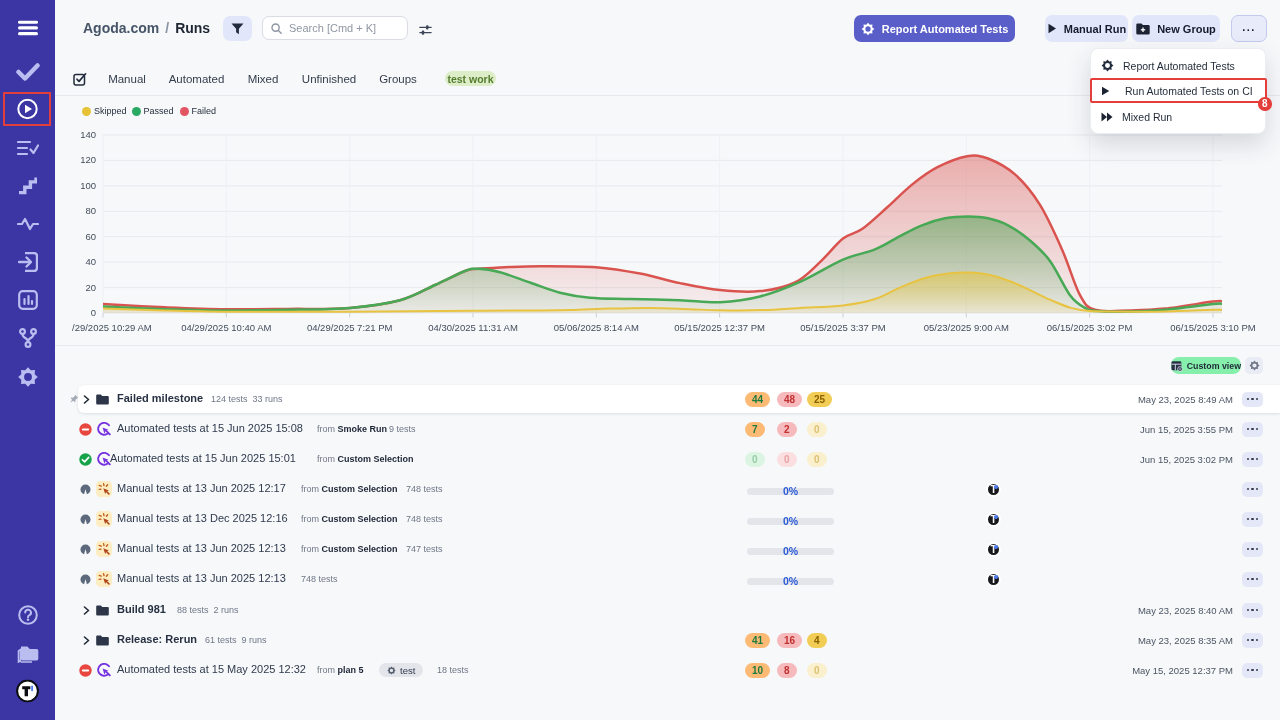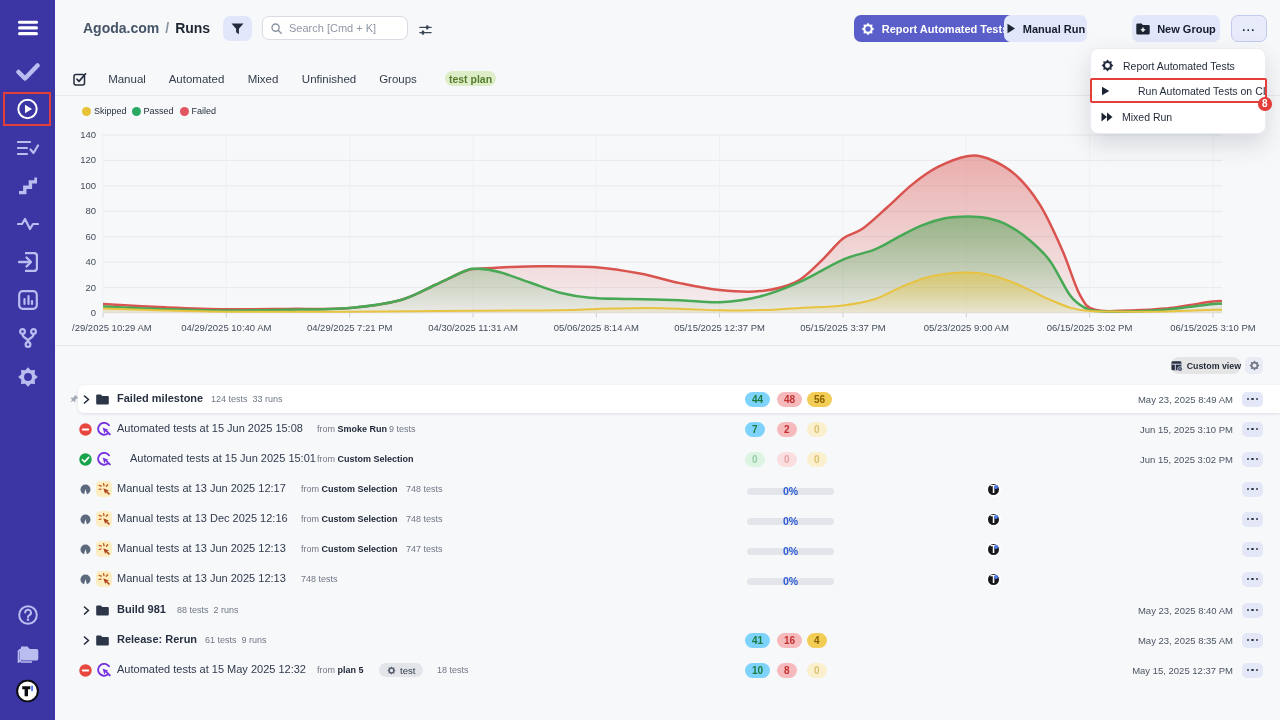--- a/index.html
+++ b/index.html
@@ -13,38 +13,38 @@
 .crumb{position:absolute;left:83px;top:20px;font-size:14px;font-weight:bold;color:#475569}
 .crumb .sep{color:#8a93a3;font-weight:bold;padding:0 6px}
 .crumb .cur{color:#1e2633}
 .filterbtn{position:absolute;left:223px;top:16px;width:29px;height:25px;background:#e2e6fb;border-radius:7px;display:flex;align-items:center;justify-content:center}
 .search{position:absolute;left:262px;top:16px;width:146px;height:24px;background:#fff;border:1px solid #d9dce3;border-radius:7px;display:flex;align-items:center;padding-left:8px;color:#8f97a3;font-size:11px}
 .search svg{margin-right:7px}
 .slid{position:absolute;left:419px;top:22px}
 .btn{position:absolute;top:15px;height:27px;border-radius:7px;display:flex;align-items:center;justify-content:center;font-size:11px;font-weight:bold;color:#141c2b;background:#e2e6fb;white-space:nowrap}
 .btn svg{margin-right:7px}
 #btn-report{left:854px;width:161px;background:#5a5ec8;color:#fff}
-#btn-manual{left:1004px;width:83px}
+#btn-manual{left:1045px;width:83px}
 #btn-group{left:1132px;width:88px}
 #btn-dots{left:1231px;width:36px;background:#e8ebfa;border:1px solid #c3c9ef}
 
 .tabrow{position:absolute;left:55px;top:63px;width:1225px;height:33px;border-bottom:1px solid #e7e9ee}
 .tab{position:absolute;top:73px;font-size:11.5px;color:#333d4b;white-space:nowrap}
 .pill-testwork{position:absolute;left:445px;top:71px;width:51px;height:15px;background:#dcedc8;border-radius:8px;color:#567d2e;font-size:10.5px;font-weight:bold;display:flex;align-items:center;justify-content:center}
 
 .legend{position:absolute;left:82px;top:106px;display:flex;align-items:center;font-size:9px;color:#1f2937}
 .dot{width:9px;height:9px;border-radius:50%;margin-right:3px}
 
 .divider{position:absolute;left:55px;top:345px;width:1225px;height:1px;background:#e7e9ee}
 
-.cvbtn{position:absolute;left:1171px;top:357px;width:70px;height:17px;background:#e5e5e5;border-radius:8px;display:flex;align-items:center;justify-content:center;font-size:8.8px;font-weight:bold;color:#1f2937;white-space:nowrap}
+.cvbtn{position:absolute;left:1171px;top:357px;width:70px;height:17px;background:#86efac;border-radius:8px;display:flex;align-items:center;justify-content:center;font-size:8.8px;font-weight:bold;color:#1f2937;white-space:nowrap}
 .gearbtn{position:absolute;left:1245px;top:357px;width:18px;height:17px;background:#e9ebf5;border-radius:5px;display:flex;align-items:center;justify-content:center}
 .row1{position:absolute;left:78px;top:385px;width:1202px;height:28px;background:#fff;border-radius:6px 0 0 6px;box-shadow:0 1px 3px rgba(30,41,59,0.12)}
 .badge{position:absolute;height:15px;min-width:13px;border-radius:8px;font-size:10px;font-weight:bold;display:flex;align-items:center;justify-content:center;padding:0 7px}
-.b-green{background:#7dd3fc;color:#1b7a3d}
+.b-green{background:#fdba74;color:#1b7a3d}
 .b-red{background:#f6b9bc;color:#c03130}
 .b-yellow{background:#f2cd56;color:#8a6100}
 .b-green0{background:#dcf5e3;color:#96ccA5}
 .b-red0{background:#fbdfe0;color:#e9a2a4}
 .b-yellow0{background:#faf0cd;color:#dcc172}
 .date{position:absolute;font-size:9.5px;color:#4b5563;text-align:left;right:47px}
 .dots3{position:absolute;left:1242px;width:21px;height:15px;background:#e4e7f8;border-radius:5px;display:flex;align-items:center;justify-content:center}
 .dots3 i{display:block;width:2.5px;height:2.5px;border-radius:50%;background:#343c4c;margin:0 1px}
 .pbar{position:absolute;left:747px;width:87px;height:7px;background:#e3e5ea;border-radius:3.5px}
 .ppct{position:absolute;left:747px;width:87px;text-align:center;font-size:10.5px;font-weight:bold;color:#2b5bd7}
@@ -169,21 +169,21 @@
 <div class="tabrow"></div>
 <div style="position:absolute;left:73px;top:72px"><svg width="14" height="14" viewBox="0 0 14 14">
       <rect x="1" y="2.5" width="10.5" height="10.5" rx="2" fill="none" stroke="#232c3d" stroke-width="1.5"></rect>
       <path d="M4,7.2 L6,9.4 L12.6,1.8" fill="none" stroke="#232c3d" stroke-width="1.7" stroke-linecap="round" stroke-linejoin="round"></path>
     </svg></div>
 <div class="tab" style="left:127px;transform:translateX(-50%)">Manual</div>
 <div class="tab" style="left:196.5px;transform:translateX(-50%)">Automated</div>
 <div class="tab" style="left:263px;transform:translateX(-50%)">Mixed</div>
 <div class="tab" style="left:329px;transform:translateX(-50%)">Unfinished</div>
 <div class="tab" style="left:398px;transform:translateX(-50%)">Groups</div>
-<div class="pill-testwork">test plan</div>
+<div class="pill-testwork">test work</div>
 <div class="legend">
   <span class="dot" style="background:#e6c234"></span>
     <span style="margin-right:5px">Skipped</span>
   <span class="dot" style="background:#2aa963"></span>
     <span style="margin-right:6px">Passed</span>
   <span class="dot" style="background:#e25563"></span>
     <span>Failed</span>
 </div>
 <div class="cvbtn">
     <svg width="13" height="12" viewBox="0 0 13 12">
@@ -211,21 +211,21 @@
 <div style="position:absolute;left:83px;top:394.5px;line-height:0"><svg width="7" height="9" viewBox="0 0 7 9">
       <path d="M1.5,1 L5.5,4.5 L1.5,8" fill="none" stroke="#1f2937" stroke-width="1.6" stroke-linecap="round" stroke-linejoin="round"></path>
     </svg></div>
 <div style="position:absolute;left:96px;top:393.5px;line-height:0"><svg width="13" height="11" viewBox="0 0 13 11">
       <path d="M1.3,0.4 h3.6 l1.3,1.5 h5.5 a1.1,1.1 0 0 1 1.1,1.1 v6.5 a1.1,1.1 0 0 1 -1.1,1.1 h-10.4 a1.1,1.1 0 0 1 -1.1,-1.1 v-8 a1.1,1.1 0 0 1 1.1,-1.1 Z" fill="#2c3648"></path>
     </svg></div>
 <div style="position:absolute;left:117px;top:392px;font-size:11px;font-weight:bold;color:#273142">Failed milestone</div>
 <div style="position:absolute;left:211px;top:393.5px;font-size:9px;color:#6f7787">124 tests&nbsp;&nbsp;33 runs</div>
 <div class="badge b-green" style="left:745px;top:391.5px">44</div>
 <div class="badge b-red" style="left:777px;top:391.5px">48</div>
-<div class="badge b-yellow" style="left:807px;top:391.5px">56</div>
+<div class="badge b-yellow" style="left:807px;top:391.5px">25</div>
 <div class="date" style="top:393.5px">May 23, 2025 8:49 AM</div>
 <div class="dots3" style="top:391.5px">
     <i></i>
     <i></i>
     <i></i>
   </div>
 <div style="position:absolute;left:79px;top:422.5px;line-height:0"><svg width="13" height="13" viewBox="0 0 13 13">
       <circle cx="6.5" cy="6.5" r="6.2" fill="#e8473f"></circle>
       <rect x="2.8" y="5.4" width="7.4" height="2.2" rx="1.1" fill="#fff"></rect>
     </svg></div>
@@ -233,36 +233,36 @@
       <path d="M10.8,11.6 a6 6 0 1 1 1.2,-8.3" fill="none" stroke="#7633e0" stroke-width="1.9" stroke-linecap="round"></path>
       <path d="M5.6,5.6 l5.8,2.2 -2.7,1.2 -1.3,2.7 Z" fill="#7633e0"></path>
       <path d="M9.6,9.2 l3.2,3.2" stroke="#7633e0" stroke-width="1.9" stroke-linecap="round"></path>
     </svg></div>
 <div style="position:absolute;left:117px;top:422px;font-size:11px;color:#2f3a4d">Automated tests at 15 Jun 2025 15:08</div>
 <div style="position:absolute;left:317px;top:423.5px;font-size:9px;color:#6f7787">from <b style="color:#1d2535">Smoke Run</b></div>
 <div style="position:absolute;left:389px;top:423.5px;font-size:9px;color:#6f7787">9 tests</div>
 <div class="badge b-green" style="left:745px;top:421.5px">7</div>
 <div class="badge b-red" style="left:777px;top:421.5px">2</div>
 <div class="badge b-yellow0" style="left:807px;top:421.5px">0</div>
-<div class="date" style="top:423.5px">Jun 15, 2025 3:10 PM</div>
+<div class="date" style="top:423.5px">Jun 15, 2025 3:55 PM</div>
 <div class="dots3" style="top:421.5px">
     <i></i>
     <i></i>
     <i></i>
   </div>
 <div style="position:absolute;left:79px;top:452.5px;line-height:0"><svg width="13" height="13" viewBox="0 0 13 13">
       <circle cx="6.5" cy="6.5" r="6.2" fill="#16a34a"></circle>
       <path d="M3.4,6.7 L5.6,8.9 L9.7,4.4" fill="none" stroke="#fff" stroke-width="1.6" stroke-linecap="round" stroke-linejoin="round"></path>
     </svg></div>
 <div style="position:absolute;left:97px;top:452.0px;line-height:0"><svg width="14" height="14" viewBox="0 0 14 14">
       <path d="M10.8,11.6 a6 6 0 1 1 1.2,-8.3" fill="none" stroke="#7633e0" stroke-width="1.9" stroke-linecap="round"></path>
       <path d="M5.6,5.6 l5.8,2.2 -2.7,1.2 -1.3,2.7 Z" fill="#7633e0"></path>
       <path d="M9.6,9.2 l3.2,3.2" stroke="#7633e0" stroke-width="1.9" stroke-linecap="round"></path>
     </svg></div>
-<div style="position:absolute;left:130px;top:452px;font-size:11px;color:#2f3a4d">Automated tests at 15 Jun 2025 15:01</div>
+<div style="position:absolute;left:110px;top:452px;font-size:11px;color:#2f3a4d">Automated tests at 15 Jun 2025 15:01</div>
 <div style="position:absolute;left:317px;top:453.5px;font-size:9px;color:#6f7787">from <b style="color:#1d2535">Custom Selection</b></div>
 <div class="badge b-green0" style="left:745px;top:451.5px">0</div>
 <div class="badge b-red0" style="left:777px;top:451.5px">0</div>
 <div class="badge b-yellow0" style="left:807px;top:451.5px">0</div>
 <div class="date" style="top:453.5px">Jun 15, 2025 3:02 PM</div>
 <div class="dots3" style="top:451.5px">
     <i></i>
     <i></i>
     <i></i>
   </div>
@@ -428,21 +428,21 @@
   <div class="dditem" style="top:10px">
       <svg width="13" height="13" viewBox="0 0 13 13">
         <path d="M6.50,0.60L8.13,2.58L10.67,2.33L10.42,4.87L12.40,6.50L10.42,8.13L10.67,10.67L8.13,10.42L6.50,12.40L4.87,10.42L2.33,10.67L2.58,8.13L0.60,6.50L2.58,4.87L2.33,2.33L4.87,2.58L6.50,0.60ZM8.98,6.50A2.48,2.48 0 1 0 4.02,6.50A2.48,2.48 0 1 0 8.98,6.50Z" fill="#232c3d" fill-rule="evenodd"></path>
       </svg>
       <span style="margin-left:9px">Report Automated Tests</span>
     </div>
   <div class="dditem" style="top:36px">
       <svg width="9" height="10" viewBox="0 0 9 10">
         <path d="M1,0.7 L8.3,5 L1,9.3 Z" fill="#1c2433"></path>
       </svg>
-      <span style="margin-left:28px">Run Automated Tests on CI</span>
+      <span style="margin-left:15px">Run Automated Tests on CI</span>
     </div>
   <div class="dditem" style="top:61.5px">
       <svg width="12" height="10" viewBox="0 0 12 10">
         <path d="M0.5,0.6 L6,5 L0.5,9.4 Z" fill="#1c2433"></path>
         <path d="M6,0.6 L11.5,5 L6,9.4 Z" fill="#1c2433"></path>
       </svg>
       <span style="margin-left:9px">Mixed Run</span>
     </div>
 </div>
 <div class="ddhl"></div>

